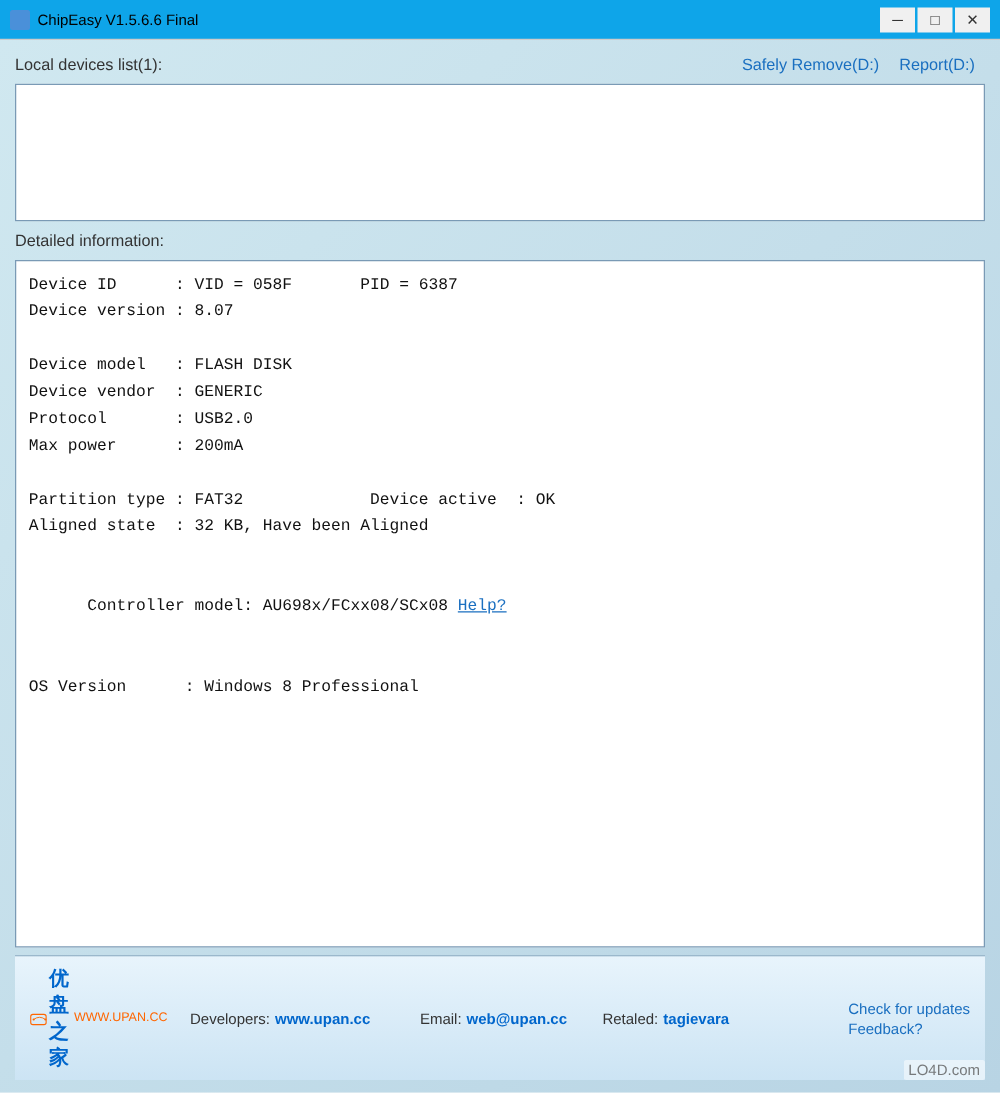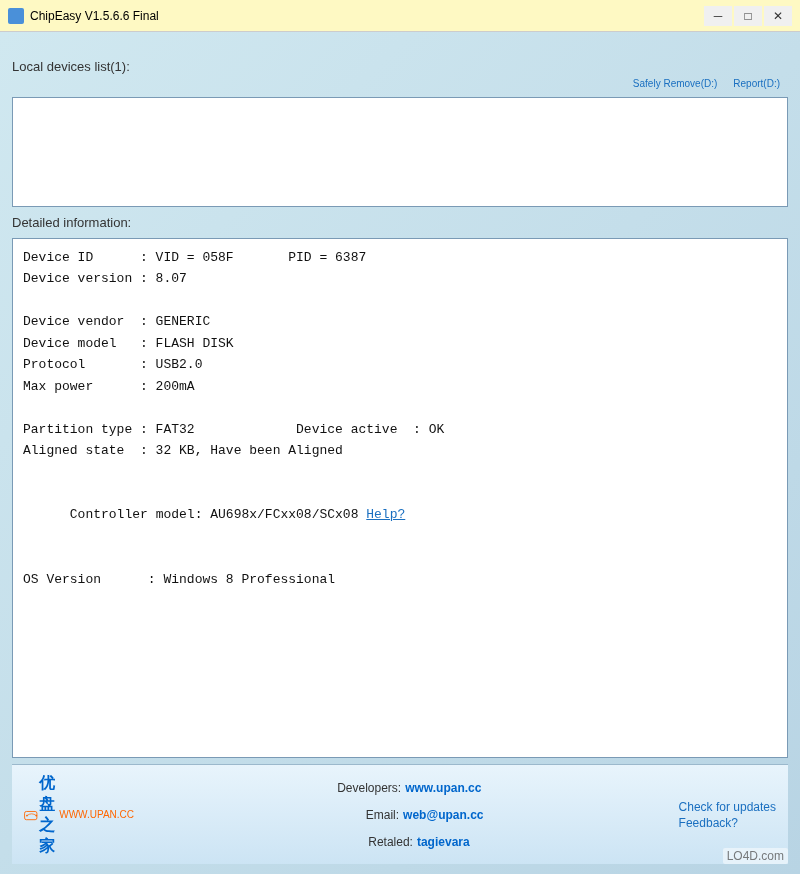--- a/index.html
+++ b/index.html
@@ -7,21 +7,21 @@
       width: 800px;
       height: 874px;
       background: #c8dde8;
       font-family: 'Courier New', Courier, monospace;
       font-size: 13px;
       overflow: hidden;
     }
 
     
     .title-bar {
-      background: #fef9c3;
+      background: #0ea5e9;
       height: 32px;
       display: flex;
       align-items: center;
       justify-content: space-between;
       padding: 0 8px;
       border-bottom: 1px solid #ccc;
     }
     .title-bar-left {
       display: flex;
       align-items: center;
@@ -74,28 +74,27 @@
       gap: 0;
     }
     .toolbar-label {
       font-family: Segoe UI, sans-serif;
       font-size: 13px;
       color: #333;
       margin-right: auto;
     }
     .toolbar-btn {
       font-family: Segoe UI, sans-serif;
-      font-size: 10px;
+      font-size: 13px;
       color: #1a6fc0;
       background: none;
       border: none;
       cursor: pointer;
       padding: 2px 8px;
       text-decoration: none;
-      margin-top: 34px;
     }
 
     
     .device-list-container {
       background: white;
       border: 1px solid #7a9ab5;
       height: 110px;
       overflow-y: auto;
     }
     .device-item {
@@ -164,25 +163,25 @@
       letter-spacing: 1px;
     }
     .logo-url {
       font-size: 10px;
       color: #ff6600;
       font-family: Arial, sans-serif;
     }
     .footer-info {
       flex: 1;
       display: flex;
-      flex-direction: column;
+      flex-direction: row;
       align-items: center;
       font-family: Segoe UI, sans-serif;
       font-size: 12px;
-      gap: 13px;
+      gap: 3px;
     }
     .footer-info-row {
       display: flex;
       gap: 4px;
     }
     .footer-info-key {
       color: #333;
       text-align: right;
       min-width: 70px;
     }
@@ -237,22 +236,22 @@
   <div class="device-list-container">
     <div class="device-item-empty"></div>
   </div>
 
   <div class="detail-label">Detailed information:</div>
 
   <div class="detail-box">
     <div class="detail-line">Device ID      : VID = 058F       PID = 6387</div>
     <div class="detail-line">Device version : 8.07</div>
     <div class="detail-line">&nbsp;</div>
+    <div class="detail-line">Device model   : FLASH DISK</div>
     <div class="detail-line">Device vendor  : GENERIC</div>
-    <div class="detail-line">Device model   : FLASH DISK</div>
     <div class="detail-line">Protocol       : USB2.0</div>
     <div class="detail-line">Max power      : 200mA</div>
     <div class="detail-line">&nbsp;</div>
     <div class="detail-line">Partition type : FAT32             Device active  : OK</div>
     <div class="detail-line">Aligned state  : 32 KB, Have been Aligned</div>
     <div class="detail-line">&nbsp;</div>
     <div class="detail-line"></div>
     <div class="detail-line">
       <span>Controller model: AU698x/FCxx08/SCx08 </span><a class="detail-link">Help?</a>
     </div>

